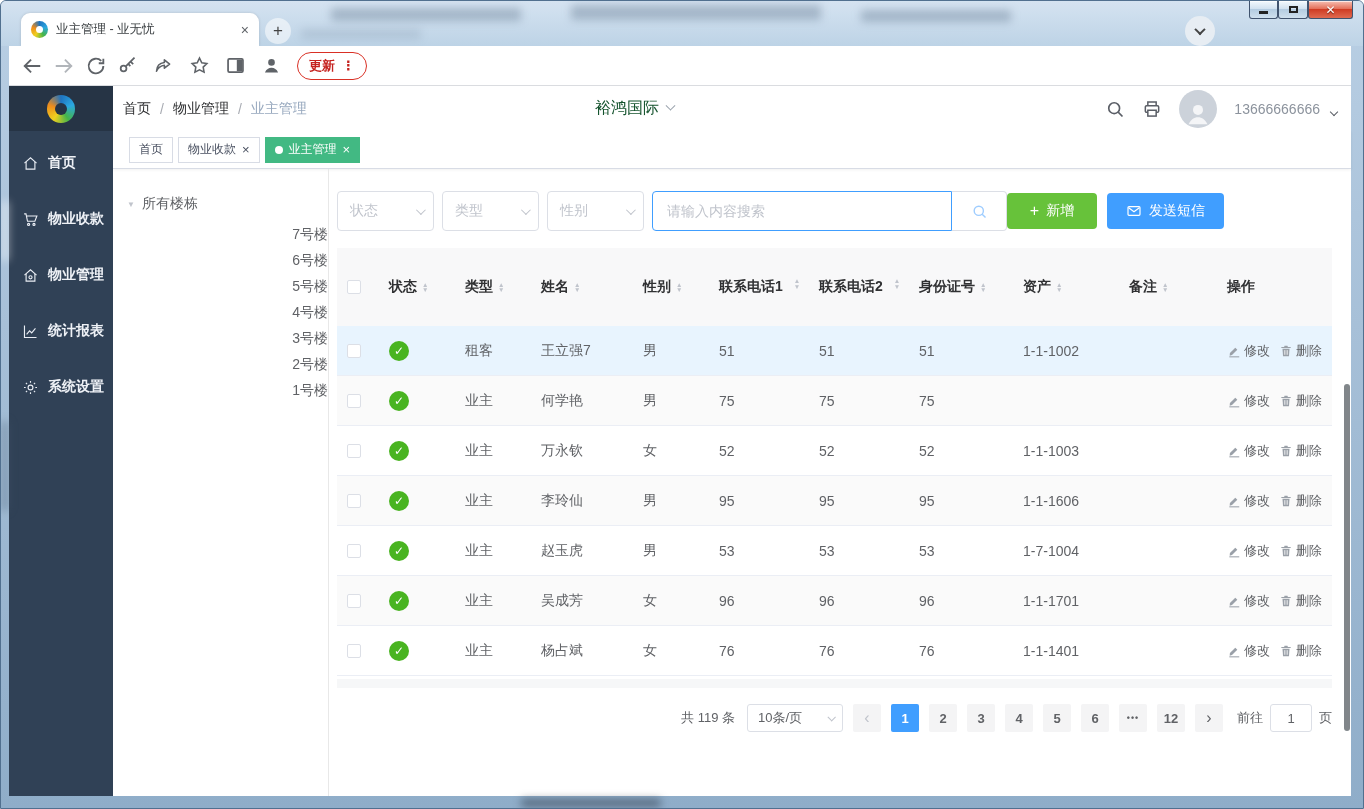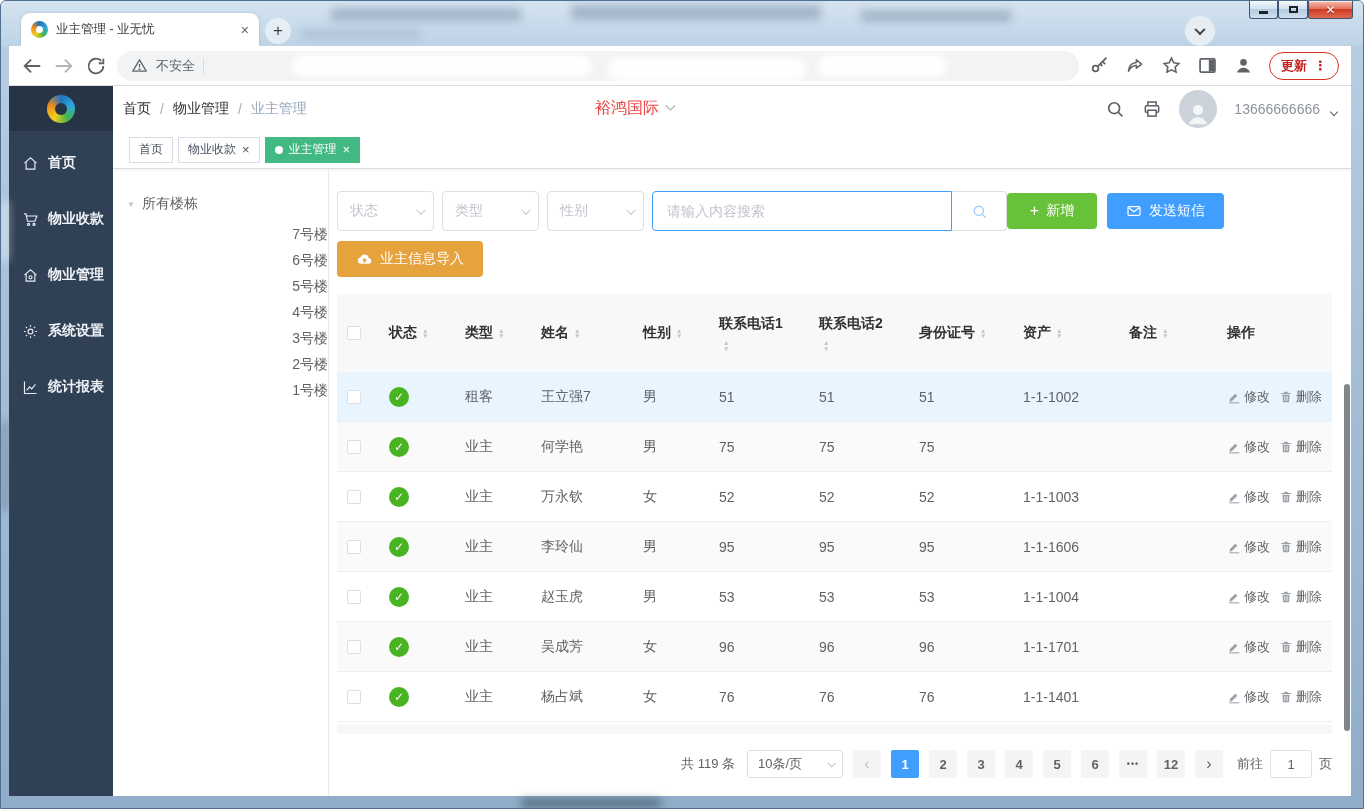--- a/index.html
+++ b/index.html
@@ -66,21 +66,21 @@
     color:#eef1f6; font-size:14px; font-weight:bold; cursor:pointer; }
   .menu-item svg { width:17px; height:17px; flex:0 0 auto; }
 
   .right-pane { flex:1; display:flex; flex-direction:column; min-width:0; }
   .app-header { height:45px; position:relative; display:flex; align-items:center; padding:0 14px 0 10px; background:#fff; }
   .crumb { display:flex; align-items:center; gap:9px; font-size:14px; }
   .crumb .c-item { color:#303133; cursor:pointer; }
   .crumb .c-sep { color:#a8abb2; }
   .crumb .c-last { color:#97a8be; }
   .community { position:absolute; left:482px; display:flex; align-items:center; gap:8px;
-    font-size:16px; color:#ef4444; cursor:pointer; }
+    font-size:16px; color:#14532d; cursor:pointer; }
   .chev-sm { width:7px; height:7px; border-right:1.6px solid #98a1ab; border-bottom:1.6px solid #98a1ab;
     transform:rotate(45deg) translate(-2px,-2px); }
   .hdr-right { margin-left:auto; display:flex; align-items:center; gap:17px; }
   .hdr-ic { width:20px; height:20px; cursor:pointer; color:#5a5e66; }
   .avatar { width:38px; height:38px; border-radius:50%; background:#ccd2da; overflow:hidden; display:flex;
     align-items:flex-end; justify-content:center; cursor:pointer; }
   .avatar svg { width:30px; height:30px; }
   .phone { font-size:14px; color:#8c939d; cursor:pointer; }
   .caret-tiny { width:6px; height:6px; border-right:1.5px solid #5a5e66; border-bottom:1.5px solid #5a5e66;
     transform:rotate(45deg); margin:6px 0 0 -6px; }
@@ -128,21 +128,21 @@
   .trow { display:flex; align-items:center; height:50px; border-bottom:1px solid #ebeef5; background:#fff; }
   .trow.hl { background:#e8f4fe; }
   .trow.stripe { background:#fafafa; }
   .td { padding-left:10px; display:flex; align-items:center; overflow:hidden; white-space:nowrap; }
   .c-check{width:42px;} .c-status{width:76px;} .c-type{width:76px;} .c-name{width:102px;}
   .c-gender{width:76px;} .c-phone1{width:100px;} .c-phone2{width:100px;align-items:center;} .c-id{width:104px;}
   .c-asset{width:106px;} .c-remark{width:98px;} .c-ops{width:115px;}
   .cb { width:14px; height:14px; border:1px solid #dcdfe6; border-radius:2px; background:#fff; cursor:pointer; flex:0 0 auto; }
   .sorter { display:inline-flex; flex-direction:column; margin-left:5px; line-height:5.5px; font-size:6.5px; color:#c0c4cc; }
   .sorter span { cursor:pointer; }
-  .hstack { display:flex; flex-direction:column; align-items:flex-start; gap:7px; }
+  .hstack { display:flex; align-items:flex-start; gap:7px; }
   .status-ok { width:20px; height:20px; border-radius:50%; background:#49b421; color:#fff; font-size:12px;
     display:flex; align-items:center; justify-content:center; font-weight:bold; }
   .op-link { display:inline-flex; align-items:center; gap:3px; color:#606266; font-size:13px; cursor:pointer; }
   .op-link svg { width:14px; height:14px; }
   .op-gap { width:9px; }
   .tbl-strip { width:995px; height:9px; background:#f6f7f8; margin-top:3px; }
 
   
   .pager { width:995px; margin-top:16px; display:flex; align-items:center; justify-content:flex-end;
     gap:10px; font-size:13px; color:#606266; }
@@ -205,32 +205,20 @@
       </svg>
     <svg class="nav-ic" viewBox="0 0 24 24" fill="none" stroke="#b1b5ba" stroke-width="2">
         <path d="M3 12h17"></path>
         <path d="M13 5l7 7-7 7"></path>
       </svg>
     <svg class="nav-ic" viewBox="0 0 24 24" fill="none" stroke="#5f6368" stroke-width="2">
         <path d="M20 12a8 8 0 1 1-2.3-5.6"></path>
         <path d="M20 4v5h-5"></path>
       </svg>
 
-    <div class="addressbar">
-      <svg style="width:17px;height:17px;flex:0 0 auto;" viewBox="0 0 24 24" fill="none" stroke="#5f6368" stroke-width="1.8">
-          <path d="M12 4L21.5 20h-19z" stroke-linejoin="round"></path>
-          <path d="M12 10v4.5"></path>
-          <circle cx="12" cy="17.3" r="0.6" fill="#5f6368"></circle>
-        </svg>
-      <span class="sec-label">不安全</span>
-      <span class="addr-sep"></span>
-      <span class="url-redact" style="left:175px;width:300px;"></span>
-      <span class="url-redact" style="left:490px;width:200px;top:6px;"></span>
-      <span class="url-redact" style="left:700px;width:130px;"></span>
-    </div>
 
     <div class="tool-right">
       <svg class="tool-ic" viewBox="0 0 24 24" fill="none" stroke="#5f6368" stroke-width="2">
           <circle cx="7.5" cy="15.5" r="3.3"></circle>
           <path d="M10.3 12.7L20 3"></path>
           <path d="M15.5 7.5l3 3"></path>
           <path d="M12.8 10.2l2.4 2.4"></path>
         </svg>
       <svg class="tool-ic" viewBox="0 0 24 24" fill="none" stroke="#5f6368" stroke-width="1.8" stroke-linejoin="round">
           <path d="M13 5.5l6 4.8-6 4.8v-3.3C8.4 12.4 5.8 14.6 4 18.5c.3-5.5 3.4-9.4 9-10z"></path>
@@ -278,31 +266,31 @@
         <div class="menu-item">
           <svg viewBox="0 0 24 24" fill="none" stroke="#e9edf4" stroke-width="1.6">
               <path d="M3.5 11.5L12 4l8.5 7.5"></path>
               <path d="M5.8 9.8V20h12.4V9.8"></path>
               <circle cx="12" cy="14.5" r="2.2"></circle>
             </svg>
           <span>物业管理</span>
         </div>
         <div class="menu-item">
           <svg viewBox="0 0 24 24" fill="none" stroke="#e9edf4" stroke-width="1.6">
+              <path d="M3.5 3.5v17h17"></path>
+              <path d="M6.5 16l4.2-5 3 3 5.3-6.5"></path>
+            </svg>
+          <span>统计报表</span>
+        </div>
+        <div class="menu-item">
+          <svg viewBox="0 0 24 24" fill="none" stroke="#e9edf4" stroke-width="1.6">
               <circle cx="12" cy="12" r="3.4"></circle>
               <path d="M12 2.8v2.4M12 18.8v2.4M21.2 12h-2.4M5.2 12H2.8M18.5 5.5l-1.7 1.7M7.2 16.8l-1.7 1.7M18.5 18.5l-1.7-1.7M7.2 7.2L5.5 5.5"></path>
             </svg>
           <span>系统设置</span>
-        </div>
-        <div class="menu-item">
-          <svg viewBox="0 0 24 24" fill="none" stroke="#e9edf4" stroke-width="1.6">
-              <path d="M3.5 3.5v17h17"></path>
-              <path d="M6.5 16l4.2-5 3 3 5.3-6.5"></path>
-            </svg>
-          <span>统计报表</span>
         </div>
       </nav>
     </aside>
 
     <div class="right-pane">
 
       <div class="app-header">
         <div class="crumb">
           <span class="c-item">首页</span>
           <span class="c-sep">/</span>
@@ -398,28 +386,20 @@
             </button>
             <button class="btn btn-sms">
               <svg style="width:16px;height:16px;" viewBox="0 0 24 24" fill="none" stroke="#fff" stroke-width="1.8">
                   <rect x="3" y="5.5" width="18" height="13" rx="1.5"></rect>
                   <path d="M4 7l8 6 8-6"></path>
                 </svg>
               <span>发送短信</span>
             </button>
           </div>
 
-          <button class="btn btn-import">
-            <svg style="width:17px;height:17px;" viewBox="0 0 24 24">
-                <path d="M7 18a4.5 4.5 0 0 1-.6-8.96A6 6 0 0 1 18 10.2 3.9 3.9 0 0 1 17.5 18z" fill="#fff"></path>
-                <path d="M12 17v-5" stroke="#e6a23c" stroke-width="2"></path>
-                <path d="M9.6 13.6L12 11.2l2.4 2.4" stroke="#e6a23c" stroke-width="2" fill="none"></path>
-              </svg>
-            <span>业主信息导入</span>
-          </button>
 
           
           <div class="tbl">
             <div class="thead">
               <div class="td c-check">
                   <span class="cb"></span>
                 </div>
               <div class="td c-status">
                   <span>状态</span>
                   <span class="sorter">
@@ -715,21 +695,21 @@
               <div class="td c-phone1">
                   <span>53</span>
                 </div>
               <div class="td c-phone2">
                   <span>53</span>
                 </div>
               <div class="td c-id">
                   <span>53</span>
                 </div>
               <div class="td c-asset">
-                  <span>1-1-1004</span>
+                  <span>1-7-1004</span>
                 </div>
               <div class="td c-remark">
                   <span></span>
                 </div>
               <div class="td c-ops">
                 <span class="op-link">
                     <svg viewBox="0 0 24 24">
                       <path d="M5 15.5l9.2-9.2 3.5 3.5-9.2 9.2L4.6 20z" fill="#9aa0a8"></path>
                       <path d="M4 22h17" stroke="#9aa0a8" stroke-width="1.8"></path>
                     </svg>

